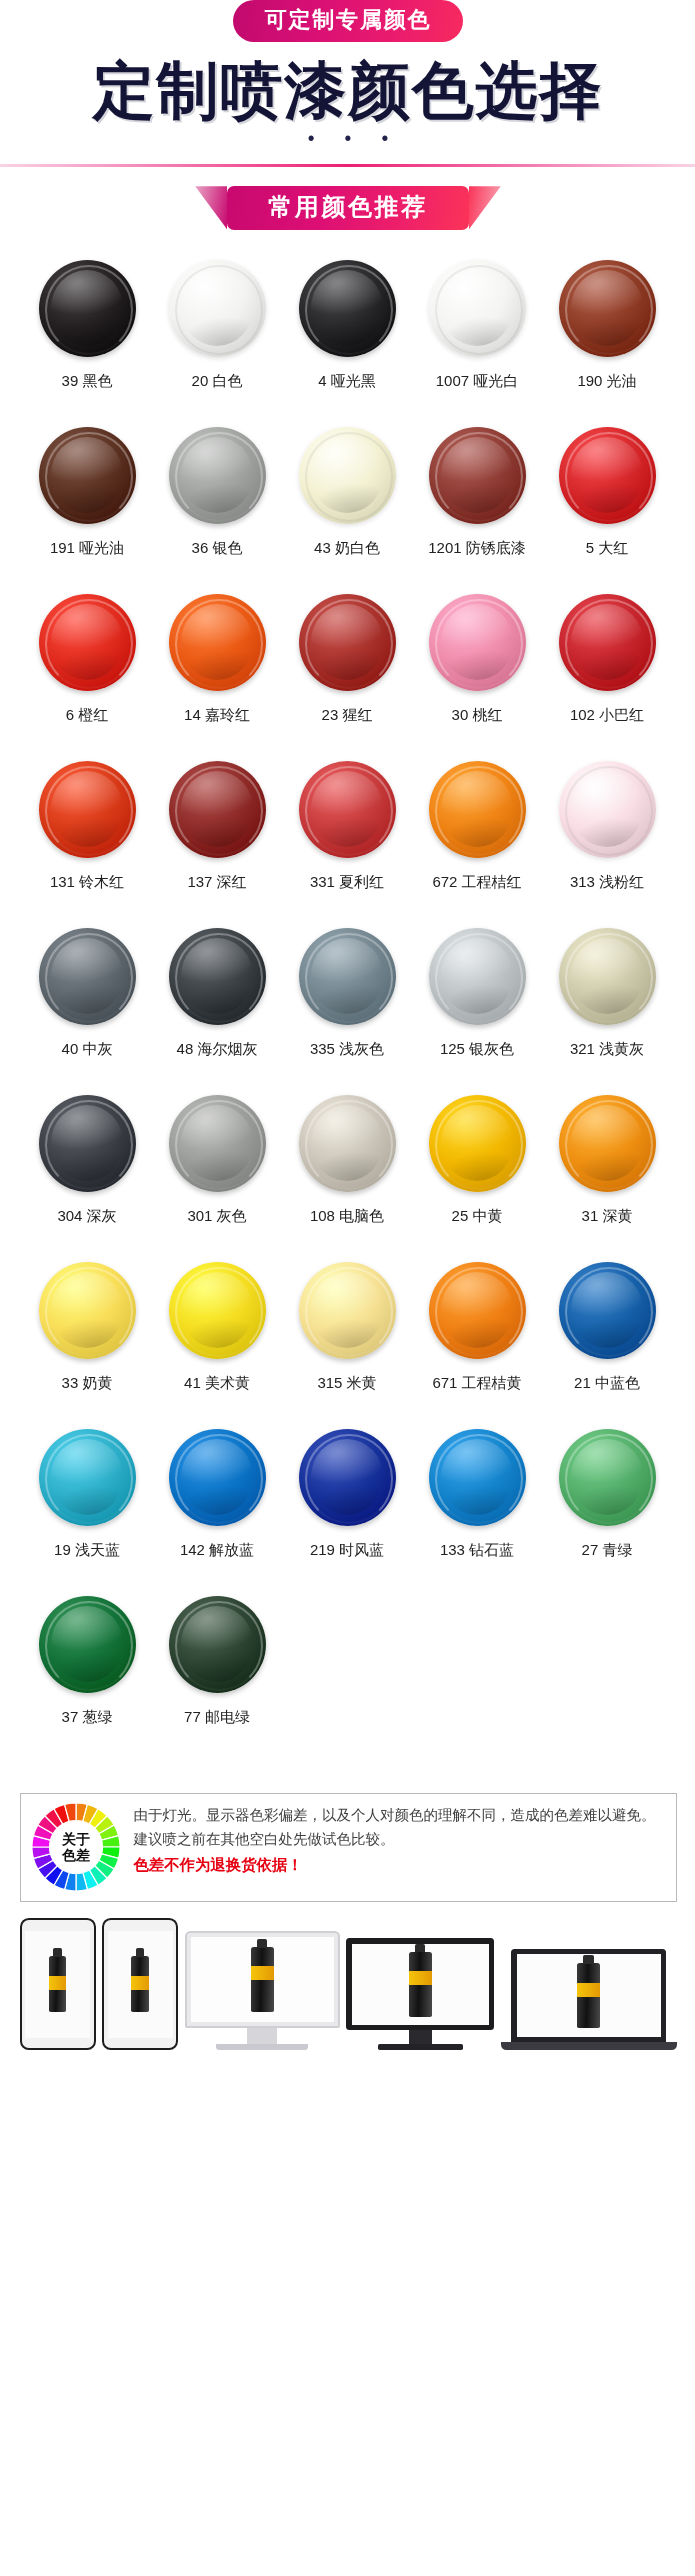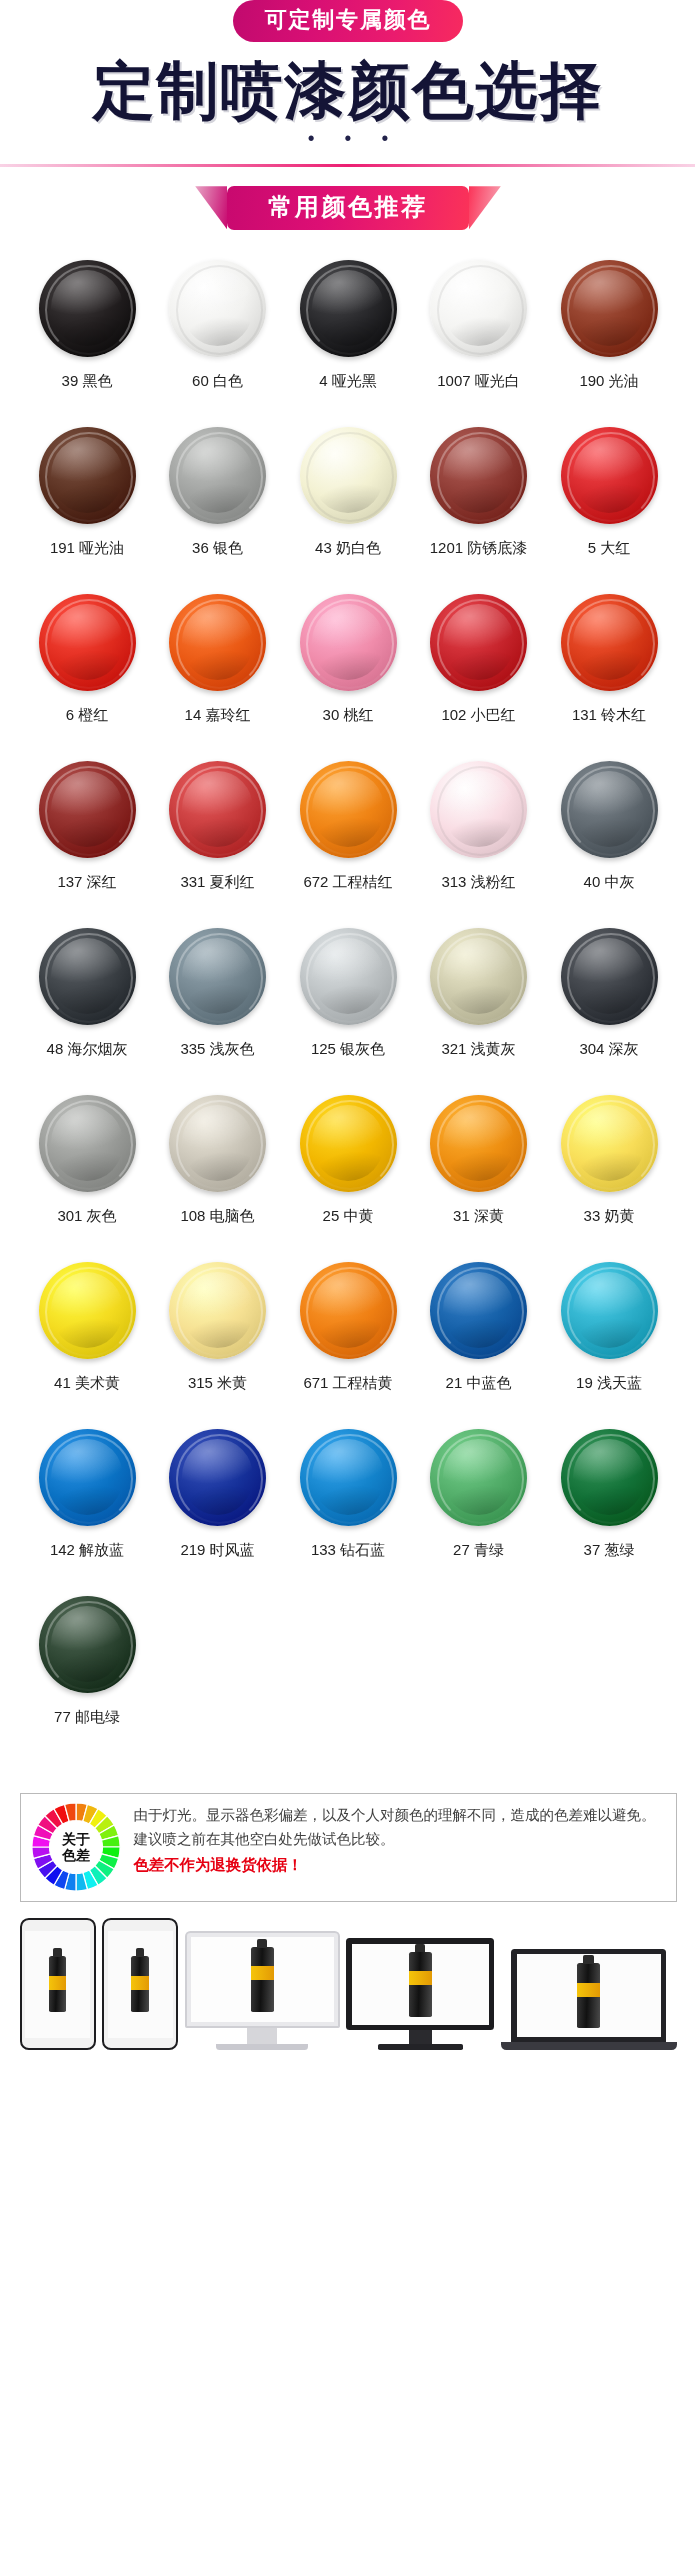--- a/index.html
+++ b/index.html
@@ -90,21 +90,20 @@
     background: linear-gradient(100deg,#fb3358,#f7b0bd);
     clip-path: polygon(0 0, 100% 0, 0 100%);
   }
 
   
   .grid {
     margin: 30px auto 0;
     width: 652px;
     display: flex;
     flex-wrap: wrap;
-    justify-content: space-between;
   }
   .cell {
     width: 130px;
     height: 167px;
     display: flex;
     flex-direction: column;
     align-items: center;
   }
   .lid {
     width: 97px;
@@ -294,21 +293,21 @@
     <div class="ribbon">常用颜色推荐</div>
   </div>
 
   <div class="grid" id="swatch-grid">
       <div class="cell">
         <div class="lid" style="background: radial-gradient(circle at 36% 28%, rgb(71, 67, 68) 0%, rgb(35, 31, 32) 46%, rgb(0, 0, 0) 100%);"></div>
         <div class="swatch-label">39 黑色</div>
       </div>
       <div class="cell">
         <div class="lid light" style="background: radial-gradient(circle at 36% 28%, rgb(255, 255, 255) 0%, rgb(242, 242, 240) 46%, rgb(201, 201, 199) 100%);"></div>
-        <div class="swatch-label">60 白色</div>
+        <div class="swatch-label">20 白色</div>
       </div>
       <div class="cell">
         <div class="lid" style="background: radial-gradient(circle at 36% 28%, rgb(75, 75, 78) 0%, rgb(39, 39, 42) 46%, rgb(0, 0, 1) 100%);"></div>
         <div class="swatch-label">4 哑光黑</div>
       </div>
       <div class="cell">
         <div class="lid light" style="background: radial-gradient(circle at 36% 28%, rgb(255, 255, 255) 0%, rgb(244, 244, 242) 46%, rgb(203, 203, 201) 100%);"></div>
         <div class="swatch-label">1007 哑光白</div>
       </div>
       <div class="cell">
@@ -335,20 +334,24 @@
         <div class="lid" style="background: radial-gradient(circle at 36% 28%, rgb(249, 74, 78) 0%, rgb(213, 38, 42) 46%, rgb(172, 0, 1) 100%);"></div>
         <div class="swatch-label">5 大红</div>
       </div>
       <div class="cell">
         <div class="lid" style="background: radial-gradient(circle at 36% 28%, rgb(255, 79, 66) 0%, rgb(224, 43, 30) 46%, rgb(183, 2, 0) 100%);"></div>
         <div class="swatch-label">6 橙红</div>
       </div>
       <div class="cell">
         <div class="lid" style="background: radial-gradient(circle at 36% 28%, rgb(255, 125, 56) 0%, rgb(234, 89, 20) 46%, rgb(193, 48, 0) 100%);"></div>
         <div class="swatch-label">14 嘉玲红</div>
+      </div>
+      <div class="cell">
+        <div class="lid" style="background: radial-gradient(circle at 36% 28%, rgb(204, 85, 80) 0%, rgb(168, 49, 44) 46%, rgb(127, 8, 3) 100%);"></div>
+        <div class="swatch-label">23 猩红</div>
       </div>
       <div class="cell">
         <div class="lid" style="background: radial-gradient(circle at 36% 28%, rgb(255, 176, 207) 0%, rgb(240, 140, 171) 46%, rgb(199, 99, 130) 100%);"></div>
         <div class="swatch-label">30 桃红</div>
       </div>
       <div class="cell">
         <div class="lid" style="background: radial-gradient(circle at 36% 28%, rgb(234, 72, 80) 0%, rgb(198, 36, 44) 46%, rgb(157, 0, 3) 100%);"></div>
         <div class="swatch-label">102 小巴红</div>
       </div>
       <div class="cell">

